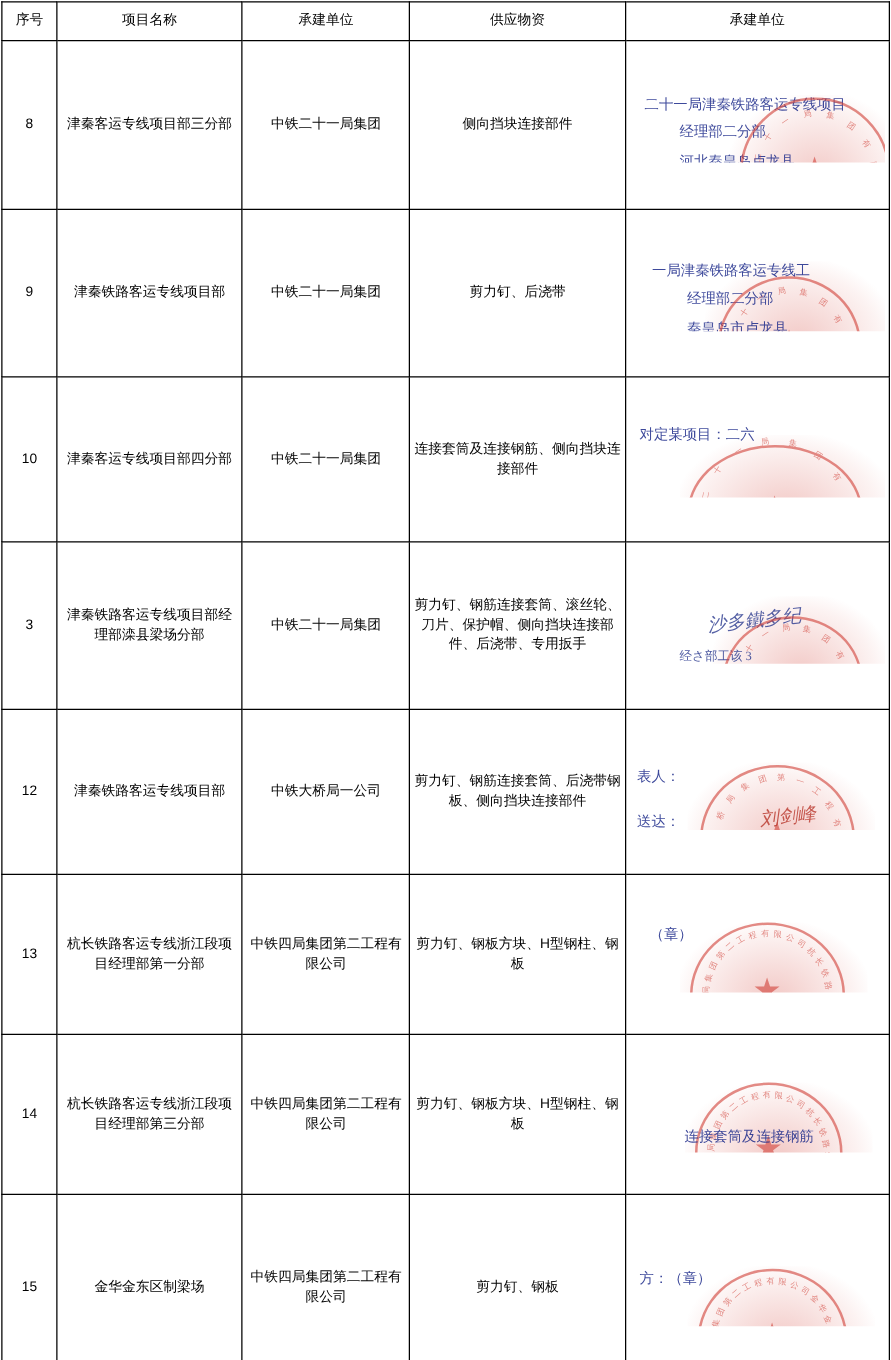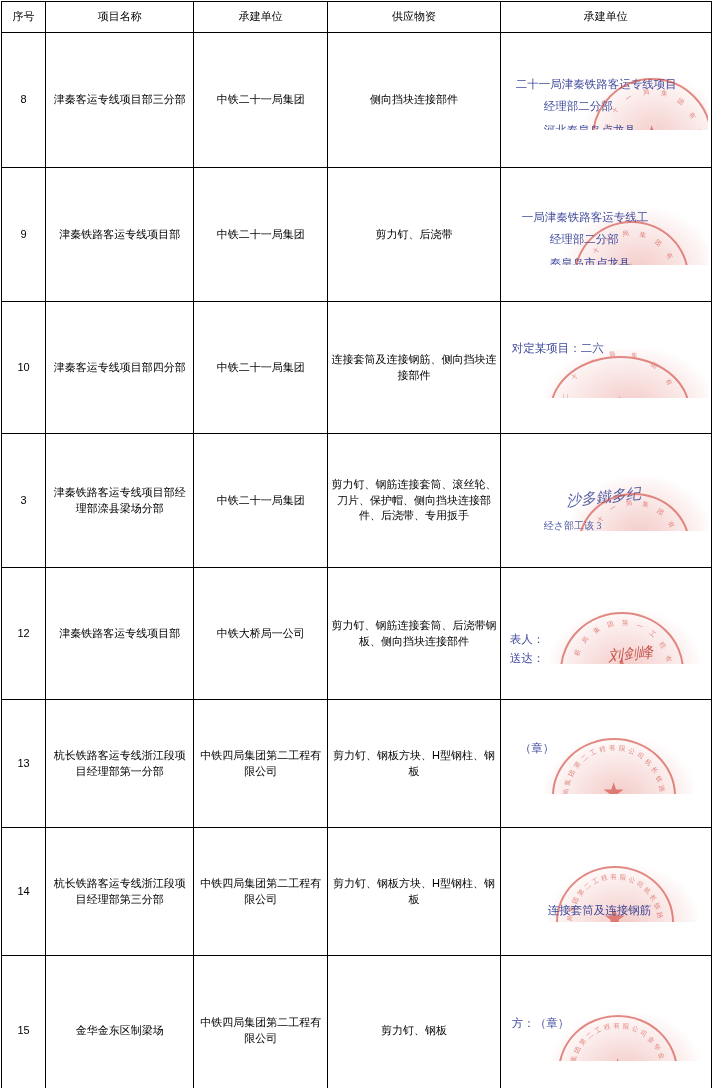--- a/index.html
+++ b/index.html
@@ -260,21 +260,21 @@
     </tr>
 
     <tr style="height:132px">
       <td class="seq">12</td>
       <td class="proj">津秦铁路客运专线项目部</td>
       <td class="unit">中铁大桥局一公司</td>
       <td class="goods">剪力钉、钢筋连接套筒、后浇带钢板、侧向挡块连接部件</td>
       <td class="partner">
         <div class="partner-box">
           <div class="smudge" style="left:46px;top:6px;width:150px;height:120px;"></div>
-          <div class="hand mid" style="left:6px;top:10px;margin-top:17px;">表人：</div>
+          <div class="hand mid" style="left:6px;top:10px;">表人：</div>
           <div class="hand mid" style="left:6px;top:46px;">送达：</div>
 
           <div class="stamp-round" style="left:56px;top:8px;width:124px;height:118px;">
 
             <div class="star"></div>
           <div class="ring-text">
                 <span style="transform: rotate(-179.286deg) translate(53px) rotate(90deg);">大</span>
                 <span style="transform: rotate(-161.429deg) translate(53px) rotate(90deg);">桥</span>
                 <span style="transform: rotate(-143.571deg) translate(53px) rotate(90deg);">局</span>
                 <span style="transform: rotate(-125.714deg) translate(53px) rotate(90deg);">集</span>

